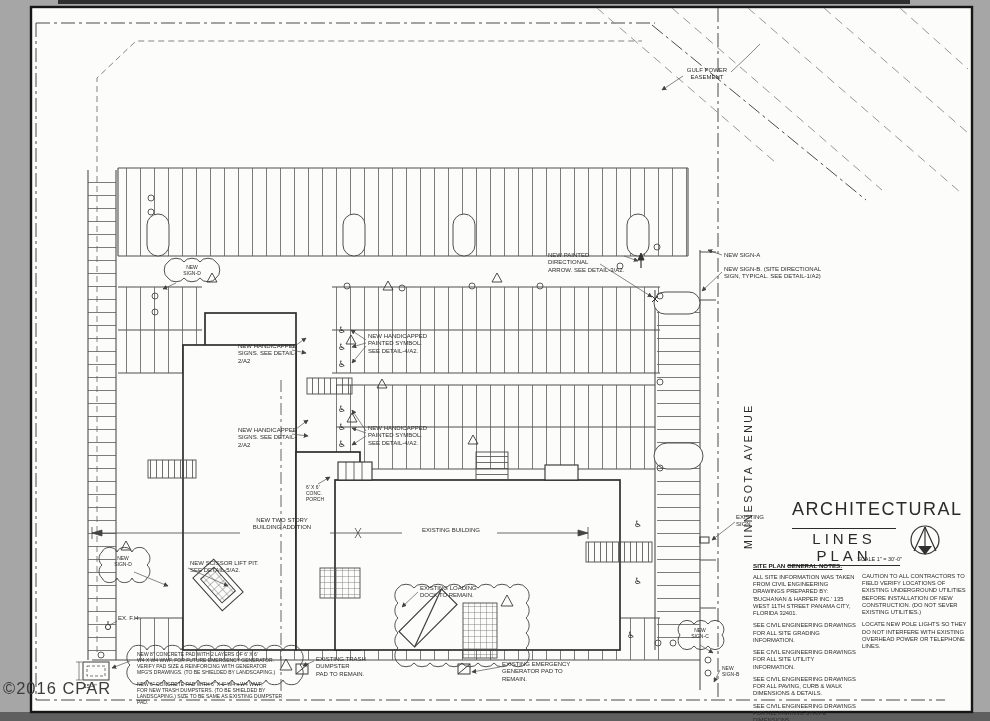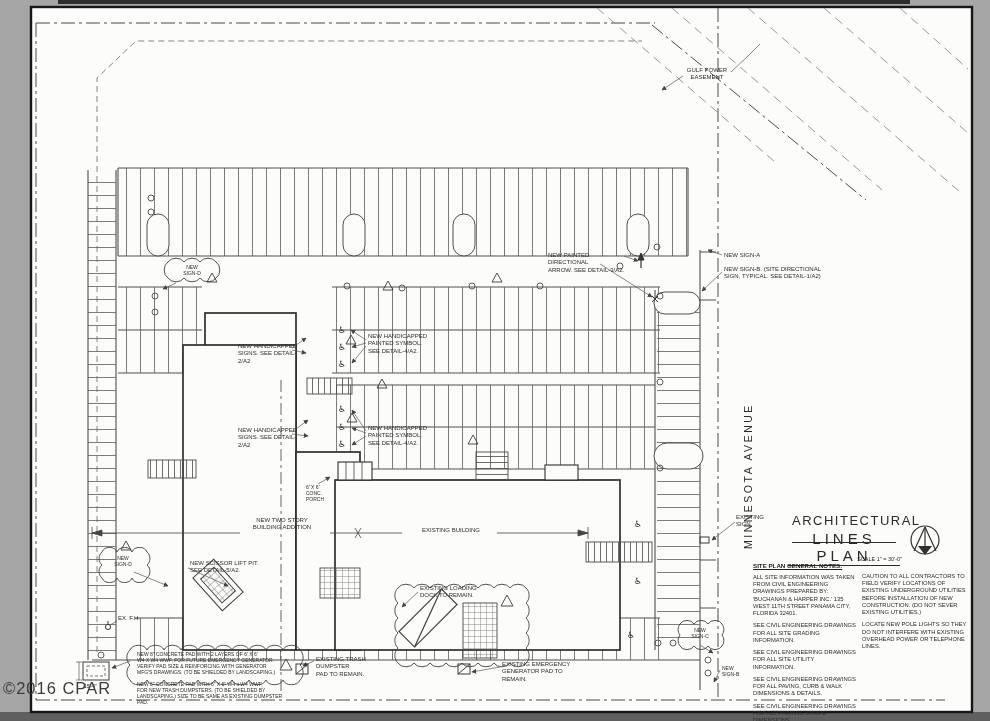--- a/index.html
+++ b/index.html
@@ -6,22 +6,22 @@
   #stage{position:relative;width:990px;height:721px;background:#a6a6a6;overflow:hidden;
          font-family:"Liberation Sans",sans-serif;}
   #plan-svg{position:absolute;left:0;top:0;}
   .lbl{position:absolute;font-size:6px;line-height:1.22;color:#2b2b2b;white-space:pre-line;
        letter-spacing:0;}
   .c{text-align:center;}
   .tiny{font-size:5px;}
   .note-p{margin:0 0 5px 0;font-size:5.8px;line-height:1.25;color:#2b2b2b;}
   .notes-col{position:absolute;}
   .heading{font-size:6.2px;font-weight:bold;text-decoration:underline;margin:0 0 5px 0;color:#222;}
-  .title1{position:absolute;left:792px;top:513px;width:104px;text-align:center;font-size:13px;
-          letter-spacing:1.5px;color:#2a2a2a;border-bottom:1.4px solid #2a2a2a;padding-bottom:14px;}
+  .title1{position:absolute;left:792px;top:499px;width:104px;text-align:center;font-size:18px;
+          letter-spacing:1.5px;color:#2a2a2a;border-bottom:1.4px solid #2a2a2a;padding-bottom:8px;}
   .title2{position:absolute;left:788px;top:530px;width:112px;text-align:center;font-size:15px;
           letter-spacing:4px;color:#2a2a2a;border-bottom:1.4px solid #2a2a2a;padding-bottom:1px;}
   .scale{position:absolute;left:822px;top:556px;width:80px;text-align:right;font-size:5.5px;color:#2b2b2b;}
   .street{position:absolute;left:742px;top:549px;width:150px;transform:rotate(-90deg);
           transform-origin:0 0;font-size:10.5px;letter-spacing:2.5px;color:#2a2a2a;white-space:nowrap;}
   .watermark{position:absolute;left:3px;top:679px;font-size:16.5px;letter-spacing:1px;color:#3c3c3c;}
 </style>
 </head>
 <body>
 

